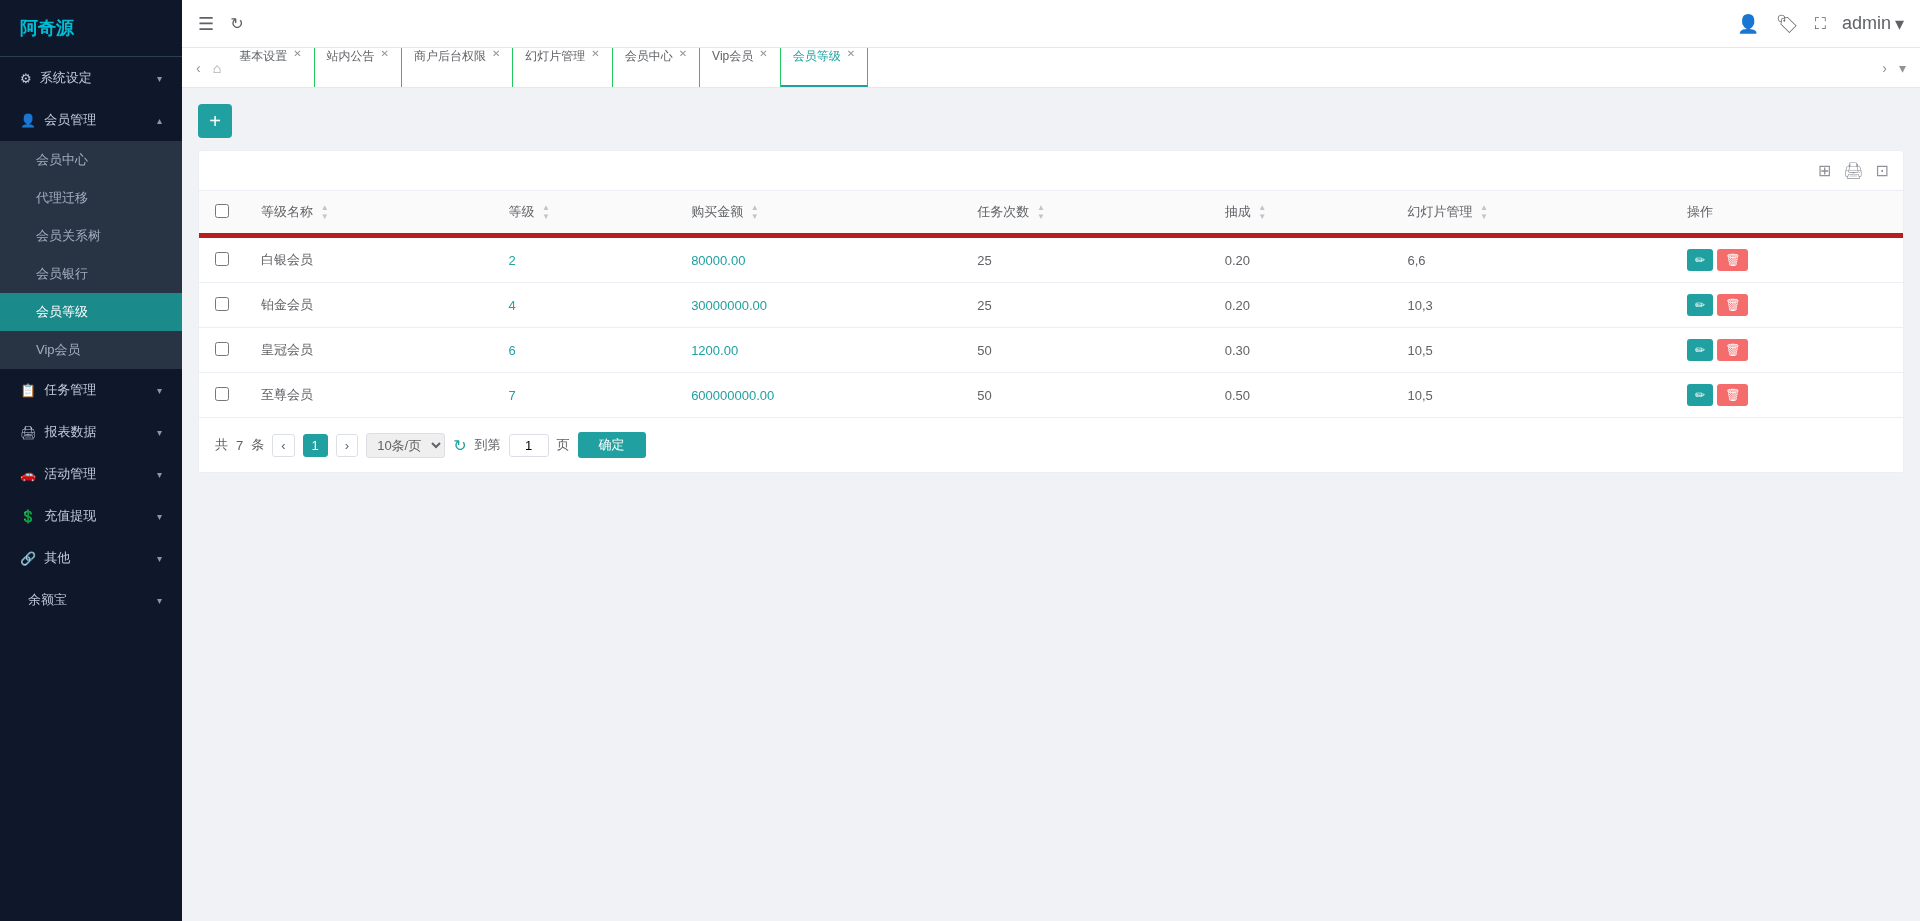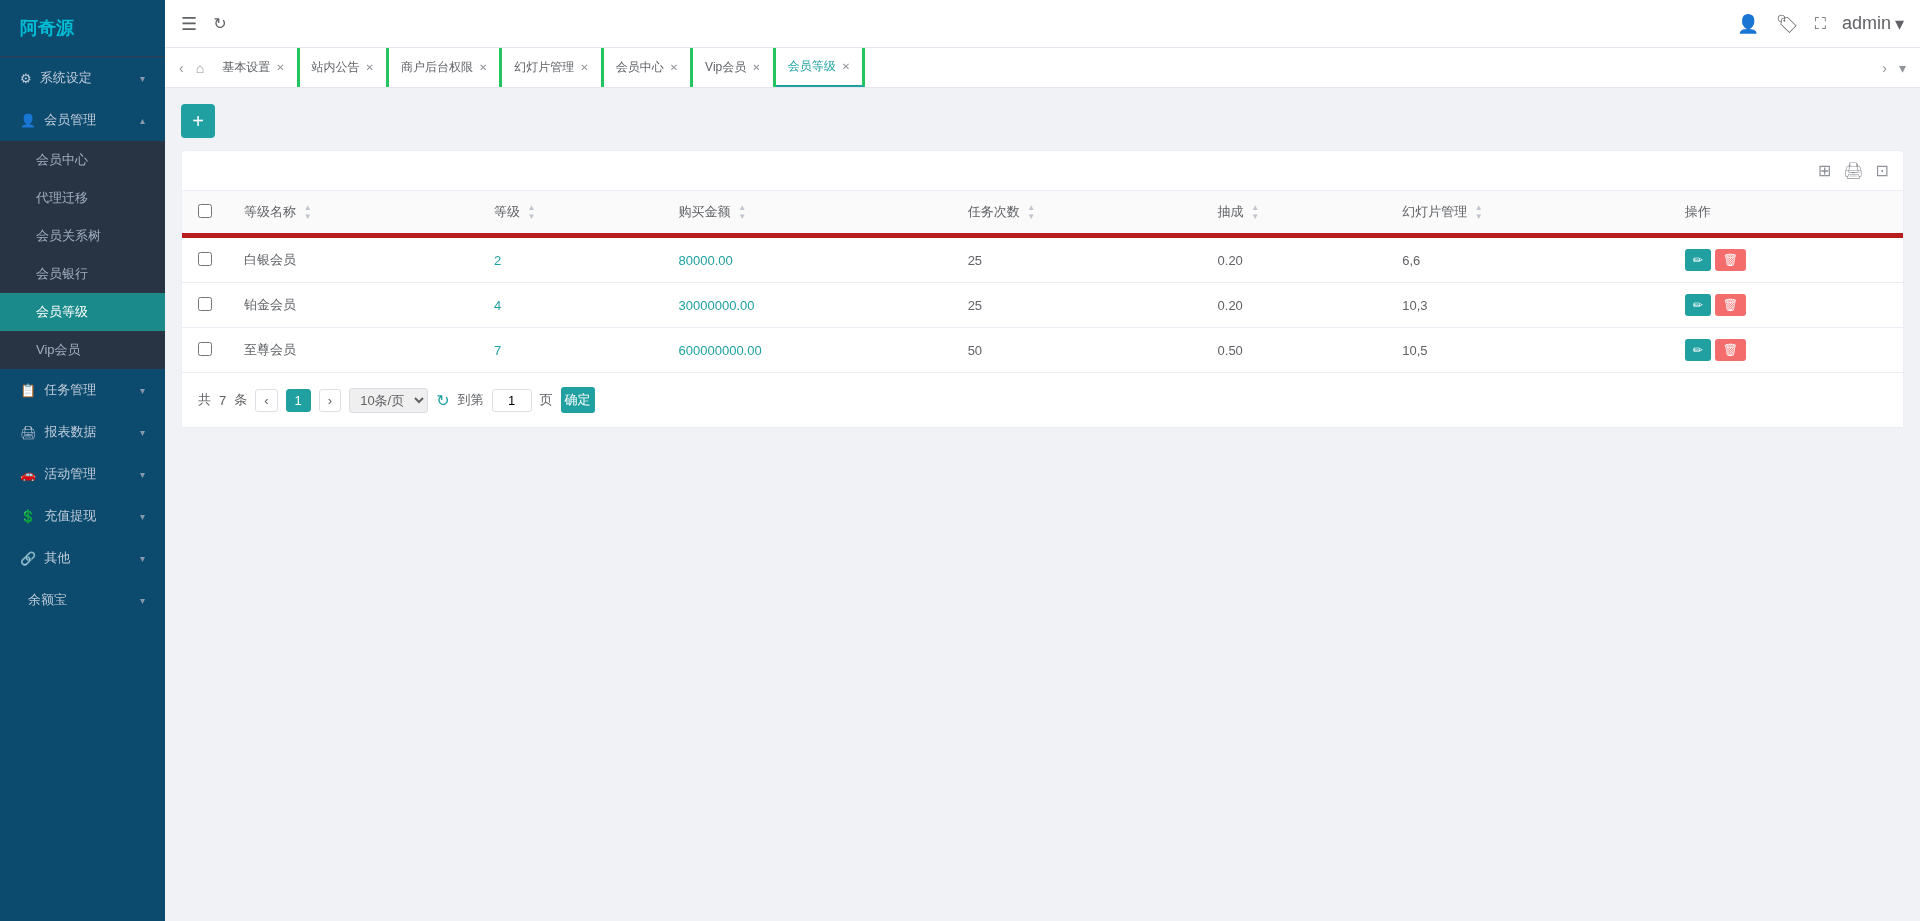--- a/index.html
+++ b/index.html
@@ -1,40 +1,40 @@
 <!DOCTYPE html>
 <html><head>
   <meta charset="utf-8">
   <style>
     * { box-sizing: border-box; margin: 0; padding: 0; }
     body { font-family: 'Microsoft YaHei', Arial, sans-serif; font-size: 13px; display: flex; height: 921px; overflow: hidden; background: #f0f2f5; }
 
     
-    .sidebar { width: 165px; background: #0c4a6e; color: #fff; flex-shrink: 0; display: flex; flex-direction: column; height: 100%; overflow-y: auto; }
+    .sidebar { width: 182px; background: #0f172a; color: #fff; flex-shrink: 0; display: flex; flex-direction: column; height: 100%; overflow-y: auto; }
     .sidebar-logo { padding: 16px 20px; font-size: 18px; font-weight: bold; color: #00bcd4; border-bottom: 1px solid #2d3e50; }
     .sidebar-item { display: flex; align-items: center; justify-content: space-between; padding: 12px 20px; cursor: pointer; font-size: 13px; color: #c0ccda; }
     .sidebar-item.active { background: #20a0a0; color: #fff; }
     .sidebar-item-inner { display: flex; align-items: center; gap: 8px; }
     .sidebar-arrow { font-size: 10px; color: #8898aa; }
     .sidebar-sub { background: #283444; }
     .sidebar-sub .sidebar-item { padding: 10px 20px 10px 36px; font-size: 13px; color: #a0aec0; }
     .sidebar-sub .sidebar-item.active { background: #1a8a8a; color: #fff; }
 
     
     .main { flex: 1; display: flex; flex-direction: column; overflow: hidden; }
 
     
     .topbar { background: #fff; height: 48px; display: flex; align-items: center; justify-content: space-between; padding: 0 16px; border-bottom: 1px solid #e4e7ed; flex-shrink: 0; }
     .topbar-icons { display: flex; align-items: center; gap: 16px; color: #606266; font-size: 16px; }
     .topbar-right { display: flex; align-items: center; gap: 16px; color: #606266; }
     .topbar-right .admin { font-size: 18px; cursor: pointer; display: flex; align-items: center; gap: 4px; }
 
     
     .tabs-bar { background: #fff; display: flex; align-items: center; border-bottom: 1px solid #e4e7ed; flex-shrink: 0; padding: 0 8px; height: 40px; }
-    .tab { display: flex; align-items: center; gap: 6px; padding: 0 12px; height: 100%; font-size: 12px; color: #606266; cursor: pointer; border-right: 3px solid #22c55e; white-space: nowrap; position: relative; }
+    .tab { display: flex; align-items: flex-start; gap: 6px; padding: 0 12px; height: 100%; font-size: 12px; color: #606266; cursor: pointer; border-right: 1px solid #22c55e; white-space: nowrap; position: relative; }
     .tab.active { color: #20a0a0; border-bottom: 2px solid #20a0a0; }
     .tab-close { font-size: 10px; color: #909399; cursor: pointer; }
 
     
     .content { flex: 1; overflow: auto; padding: 16px; background: #f0f2f5; }
 
     
     .btn-add { background: #20a0a0; color: #fff; border: none; border-radius: 4px; padding: 6px 12px; font-size: 20px; cursor: pointer; margin-bottom: 12px; display: inline-flex; align-items: center; justify-content: center; width: 34px; height: 34px; }
 
     
@@ -60,21 +60,21 @@
     .btn-edit { background: #20a0a0; color: #fff; border: none; border-radius: 3px; padding: 4px 8px; font-size: 12px; cursor: pointer; }
     .btn-delete { background: #f56c6c; color: #fff; border: none; border-radius: 3px; padding: 4px 8px; font-size: 12px; cursor: pointer; margin-left: 4px; }
     .action-group { display: flex; align-items: center; }
 
     
     .pagination { display: flex; align-items: center; gap: 8px; padding: 14px 16px; background: #fff; border-top: 1px solid #ebeef5; font-size: 13px; color: #606266; }
     .page-btn { border: 1px solid #dcdfe6; background: #fff; color: #606266; border-radius: 3px; padding: 3px 8px; cursor: pointer; font-size: 13px; }
     .page-btn.active { background: #20a0a0; color: #fff; border-color: #20a0a0; }
     .page-input { width: 40px; border: 1px solid #dcdfe6; border-radius: 3px; padding: 3px 6px; text-align: center; font-size: 13px; }
     .page-select { border: 1px solid #dcdfe6; border-radius: 3px; padding: 3px 6px; font-size: 13px; color: #606266; cursor: pointer; }
-    .page-confirm { background: #20a0a0; color: #fff; border: none; border-radius: 3px; padding: 4px 4px; cursor: pointer; font-size: 13px; }
+    .page-confirm { background: #20a0a0; color: #fff; border: none; border-radius: 3px; padding: 4px 21px; cursor: pointer; font-size: 13px; }
     .page-refresh { color: #20a0a0; cursor: pointer; font-size: 16px; }
   </style>
 </head>
 <body>
 
 <div class="sidebar">
   <div class="sidebar-logo">阿奇源</div>
 
   <div class="sidebar-item">
     <div class="sidebar-item-inner">
@@ -299,20 +299,37 @@
             <tr>
     <td>
       <input type="checkbox" style="">
     </td>
     <td>铂金会员</td>
     <td><span class="link">4</span></td>
     <td><span class="link">30000000.00</span></td>
     <td>25</td>
     <td>0.20</td>
     <td>10,3</td>
+    <td>
+      <div class="action-group">
+        <button class="btn-edit">✏</button>
+        <button class="btn-delete">🗑</button>
+      </div>
+    </td>
+  </tr>
+            <tr>
+    <td>
+      <input type="checkbox" style="">
+    </td>
+    <td>皇冠会员</td>
+    <td><span class="link">6</span></td>
+    <td><span class="link">1200.00</span></td>
+    <td>50</td>
+    <td>0.30</td>
+    <td>10,5</td>
     <td>
       <div class="action-group">
         <button class="btn-edit">✏</button>
         <button class="btn-delete">🗑</button>
       </div>
     </td>
   </tr>
             <tr>
     <td>
       <input type="checkbox" style="">

